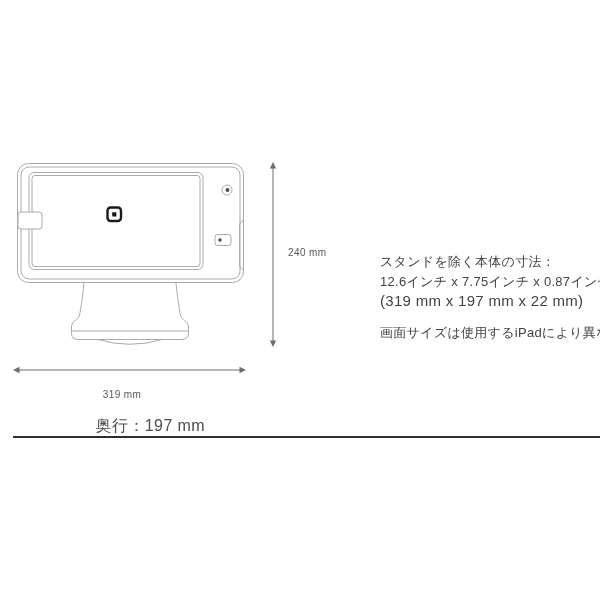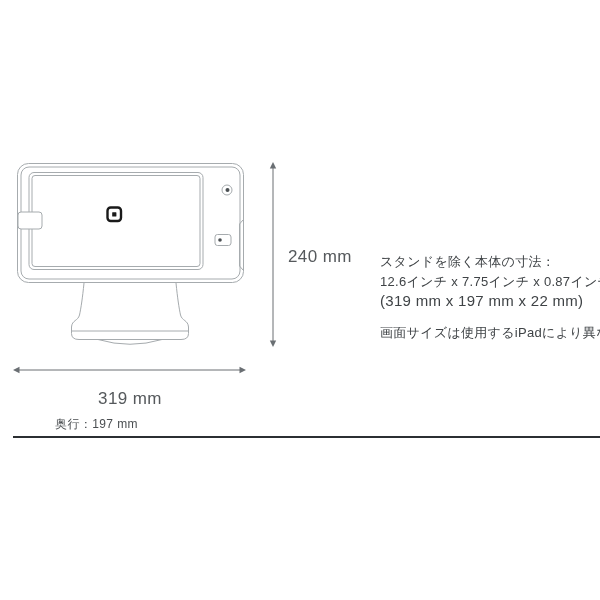--- a/index.html
+++ b/index.html
@@ -7,27 +7,27 @@
     position:relative;
     width:600px;height:600px;
     background:#ffffff;
     overflow:hidden;
     font-family:"Liberation Sans","DejaVu Sans",sans-serif;
   }
   .drawing{position:absolute;left:0;top:0;}
   .dim-label{
     position:absolute;
     color:#55595c;
-    font-size:17px;
+    font-size:10px;
     letter-spacing:0.4px;
     white-space:nowrap;
   }
   .dim-height{left:288px;top:247px;}
-  .dim-width{left:80px;top:389px;width:100px;text-align:center;}
-  .dim-depth{left:55px;top:416px;width:150px;text-align:left;font-size:12px;color:#4a4e51;}
+  .dim-width{left:72px;top:389px;width:100px;text-align:center;}
+  .dim-depth{left:55px;top:416px;width:150px;text-align:right;font-size:16px;color:#4a4e51;}
   .specs{
     position:absolute;
     left:380px;top:252px;
     width:215px;
     color:#3f4346;
     font-size:13px;
     line-height:19.5px;
     letter-spacing:0.3px;
   }
   .specs p{margin:0;white-space:nowrap;}

